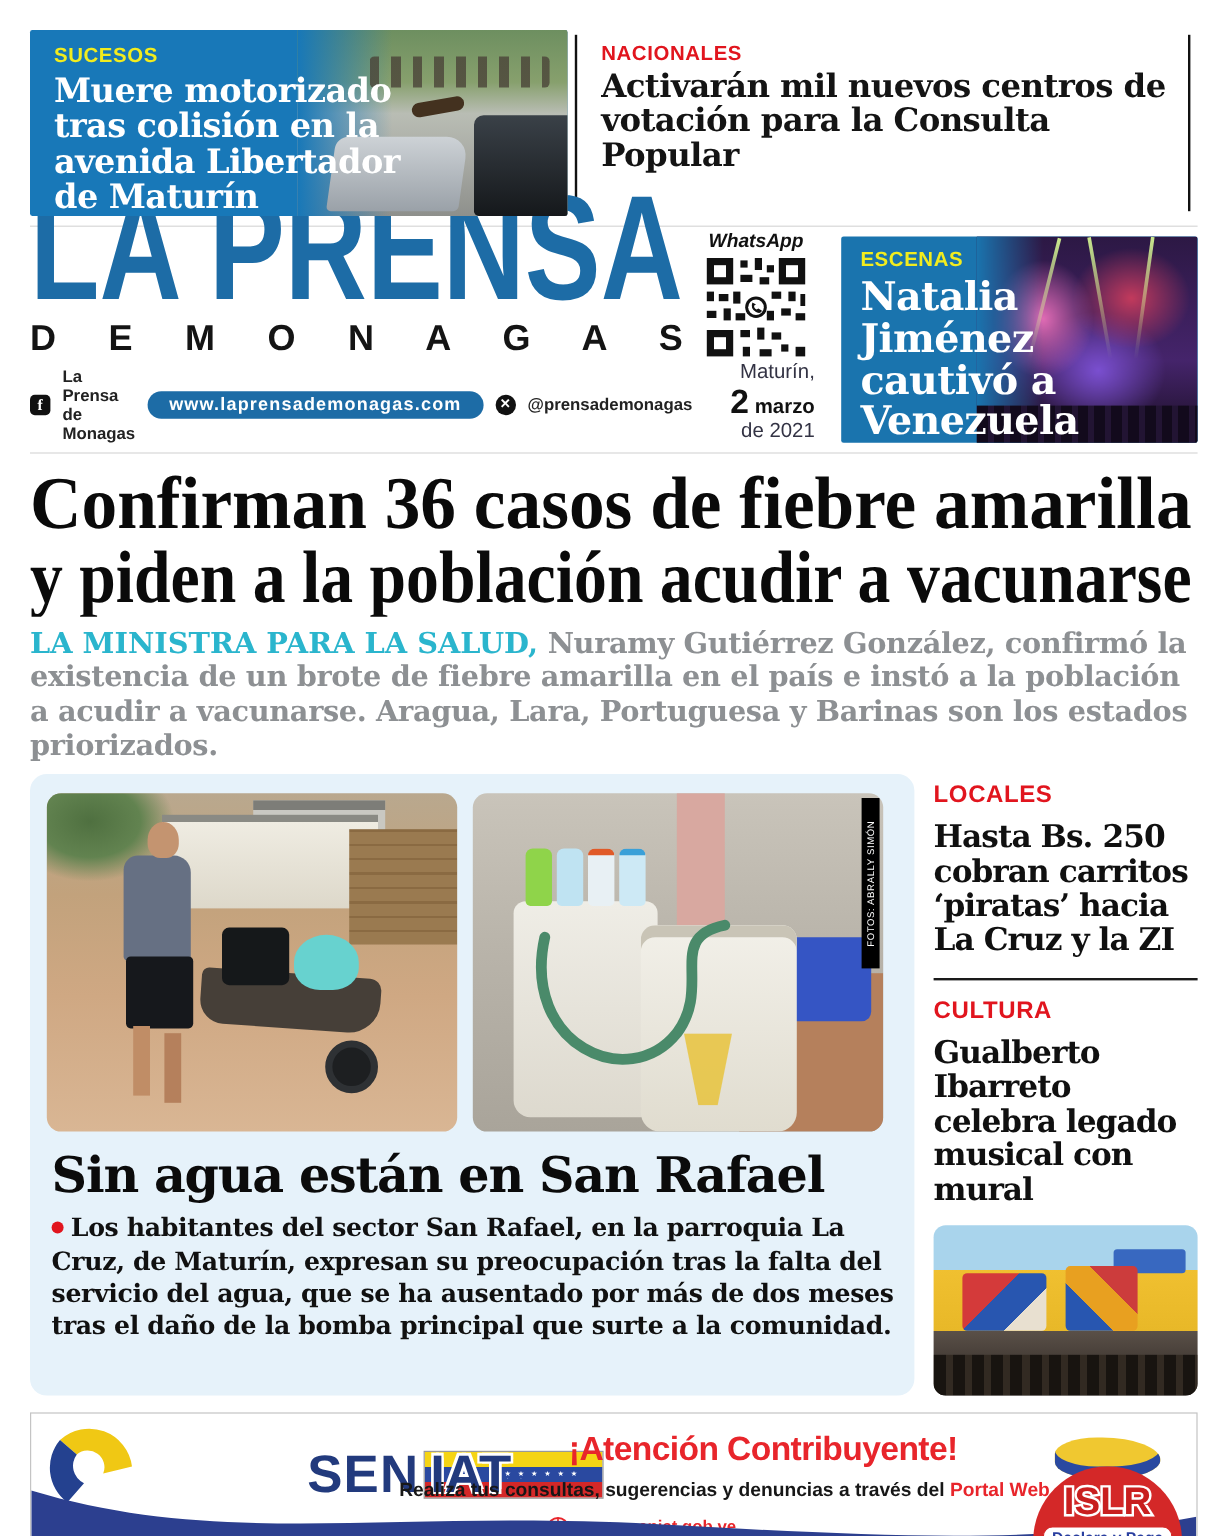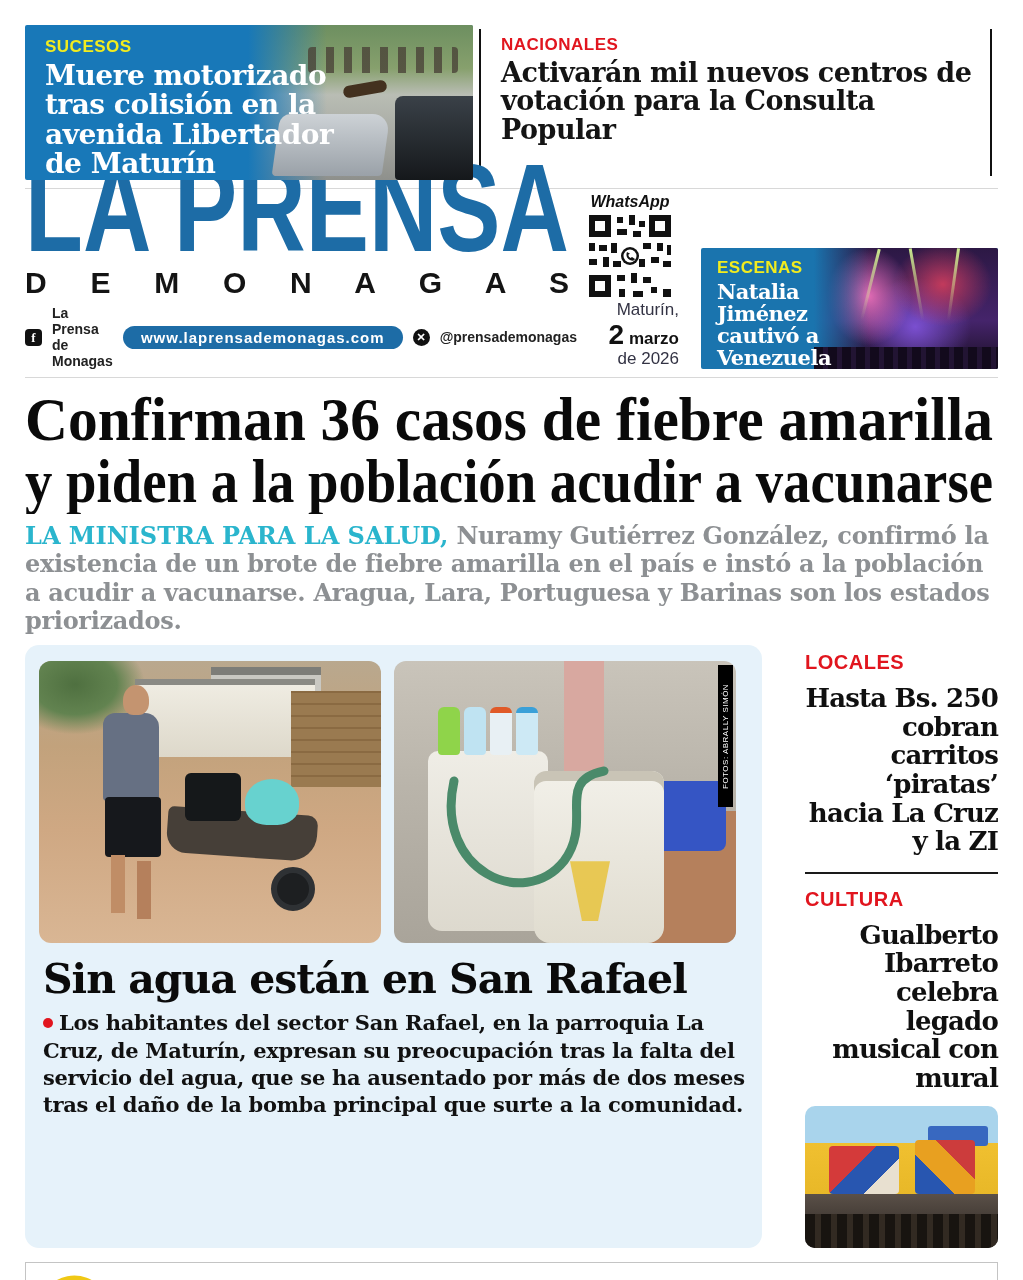--- a/index.html
+++ b/index.html
@@ -48,21 +48,21 @@
   .escenas { position:relative; flex:1; background:#1a74ae; overflow:hidden; padding:10px 0 0 16px; border-radius:2px; }
   .concert-photo { position:absolute; right:0; top:0; width:62%; height:100%;
      background:
        linear-gradient(90deg,#1a74ae 0%, rgba(26,116,174,0) 30%),
        radial-gradient(60px 70px at 30% 40%, #e06bb4 0%, rgba(224,107,180,0) 70%),
        radial-gradient(70px 60px at 70% 30%, #c23a5c 0%, rgba(194,58,92,0) 70%),
        radial-gradient(80px 70px at 55% 65%, #7a4fd0 0%, rgba(122,79,208,0) 70%),
        linear-gradient(180deg,#2c1844 0%, #45246b 60%, #1a0f24 100%); }
   .concert-photo .beam { position:absolute; top:0; width:3px; height:60%; background:linear-gradient(180deg,rgba(220,255,150,.9),rgba(220,255,150,0)); }
   .concert-photo .crowd2 { position:absolute; bottom:0; left:0; right:0; height:18%; background:repeating-linear-gradient(90deg,#120a1c 0 9px, #221433 9px 14px); }
-  .escenas .t-head { position:relative; color:#fff; font-size:21px; width:170px; margin-top:3px; z-index:2; }
+  .escenas .t-head { position:relative; color:#fff; font-size:33px; width:170px; margin-top:3px; z-index:2; }
   .escenas .t-label { position:relative; z-index:2; }
 
   
   .lead-headline svg { display:block; }
   .lead-headline text { font-family:"Liberation Serif", serif; font-weight:bold; fill:#0a0a0a; }
   .deck { margin-top:8px; font-family:"DejaVu Serif", serif; font-weight:bold; font-size:24px; line-height:1.18; letter-spacing:-.3px; color:#8d9093; }
   .deck .hl { color:#2ab5cd; margin-right:8px; letter-spacing:0;margin-top:44px; }
 
   
   .mainrow { display:flex; gap:16px; margin-top:10px; }
@@ -91,23 +91,23 @@
   .pb-bucket-b { position:absolute; left:140px; top:110px; width:130px; height:172px; background:linear-gradient(180deg,#f2f0e9 0%, #e0dccf 100%); border-radius:12px 12px 16px 16px; box-shadow:inset 0 10px 0 #c9c4b6; }
   .pb-tape { position:absolute; left:176px; top:200px; width:40px; height:60px; background:#e8c33c; clip-path:polygon(0 0,100% 0,70% 100%,30% 100%); opacity:.85; }
   .pb-bottles { position:absolute; left:44px; top:40px; width:110px; height:54px; }
   .pb-bottles span { position:absolute; bottom:0; width:22px; height:48px; border-radius:6px 6px 4px 4px; }
   .pb-hose { position:absolute; left:0; top:0; }
   .credit-strip { position:absolute; top:4px; right:3px; width:15px; height:142px; background:#000; color:#fff; font-size:8px; letter-spacing:.5px; writing-mode:vertical-rl; transform:rotate(180deg); text-align:center; line-height:15px; overflow:hidden; }
   .feature-head { font-family:"DejaVu Serif", serif; font-weight:bold; font-size:41px; letter-spacing:-1px; color:#0b0b0b; margin:12px 0 6px 4px; }
   .feature-body { font-family:"DejaVu Serif", serif; font-weight:bold; font-size:21px; line-height:1.3; color:#111; letter-spacing:-.3px; padding-left:4px; }
   .feature-body .bullet { display:inline-block; width:10px; height:10px; background:#e1151e; border-radius:50%; margin-right:6px; vertical-align:2px; }
 
-  .sidebar { flex:1; padding-top:6px;margin-left:27px; }
+  .sidebar { flex:1; padding-top:6px; }
   .sb-label { color:#e1151e; font-weight:bold; font-size:20px; letter-spacing:.5px; }
-  .sb-head { font-family:"DejaVu Serif", serif; font-weight:bold; font-size:26px; line-height:1.1; letter-spacing:-.8px; color:#101010; margin-top:10px;text-align:right; }
+  .sb-head { font-family:"DejaVu Serif", serif; font-weight:bold; font-size:26px; line-height:1.1; letter-spacing:-.8px; color:#101010; margin-top:10px; }
   .sb-div { border:none; border-top:2px solid #1a1a1a; margin:16px 0 14px 0; }
   .photo-mural { position:relative; width:100%; height:142px; border-radius:10px; overflow:hidden; margin-top:14px;
      background:linear-gradient(180deg,#a9d4ec 0%, #a9d4ec 26%, #f0c030 26%, #e8b828 62%, #5a5048 62%, #2a2420 100%); }
   .mural-art1 { position:absolute; left:24px; top:40px; width:70px; height:48px; background:linear-gradient(135deg,#d43a3a 0 40%, #2856b0 40% 70%, #e8e0d0 70% 100%); border-radius:4px; }
   .mural-art2 { position:absolute; left:110px; top:34px; width:60px; height:54px; background:linear-gradient(45deg,#2856b0 0 35%, #e8a020 35% 65%, #cc3c3c 65% 100%); border-radius:4px; }
   .mural-roof { position:absolute; right:10px; top:20px; width:60px; height:20px; background:#3868c0; border-radius:3px; }
   .mural-crowd { position:absolute; bottom:0; left:0; right:0; height:34px; background:repeating-linear-gradient(90deg,#181410 0 10px, #322a22 10px 16px); }
 
   
   .ad { position:relative; margin-top:14px; height:148px; border:1px solid #c4c4c4; background:#fff; overflow:hidden; }
@@ -209,21 +209,21 @@
             <rect x="76" y="76" width="8" height="8"></rect>
           <circle cx="43" cy="43" r="9" fill="#111"></circle>
             <circle cx="43" cy="43" r="6.5" fill="#fff"></circle>
           <path d="M40 39 q-2 5 3 8 q4 2 5 -1 l-3 -2 l-1.5 1 q-2.5 -1.5 -2 -3.5 l1.5 -.8 z" fill="#111"></path>
         </g>
       </svg>
       <div class="mh-date">
         <div>Maturín,</div>
         <div><span class="d-big">2</span>
              <span class="d-bold">marzo</span></div>
-        <div>de 2026</div>
+        <div>de 2021</div>
       </div>
     </div>
 
     <div class="ddiv"></div>
 
     <div class="escenas">
       <div class="concert-photo">
         <span class="beam" style="left:30%; transform:rotate(14deg);"></span>
         <span class="beam" style="left:55%; transform:rotate(-10deg);"></span>
         <span class="beam" style="left:75%; transform:rotate(8deg);"></span>

